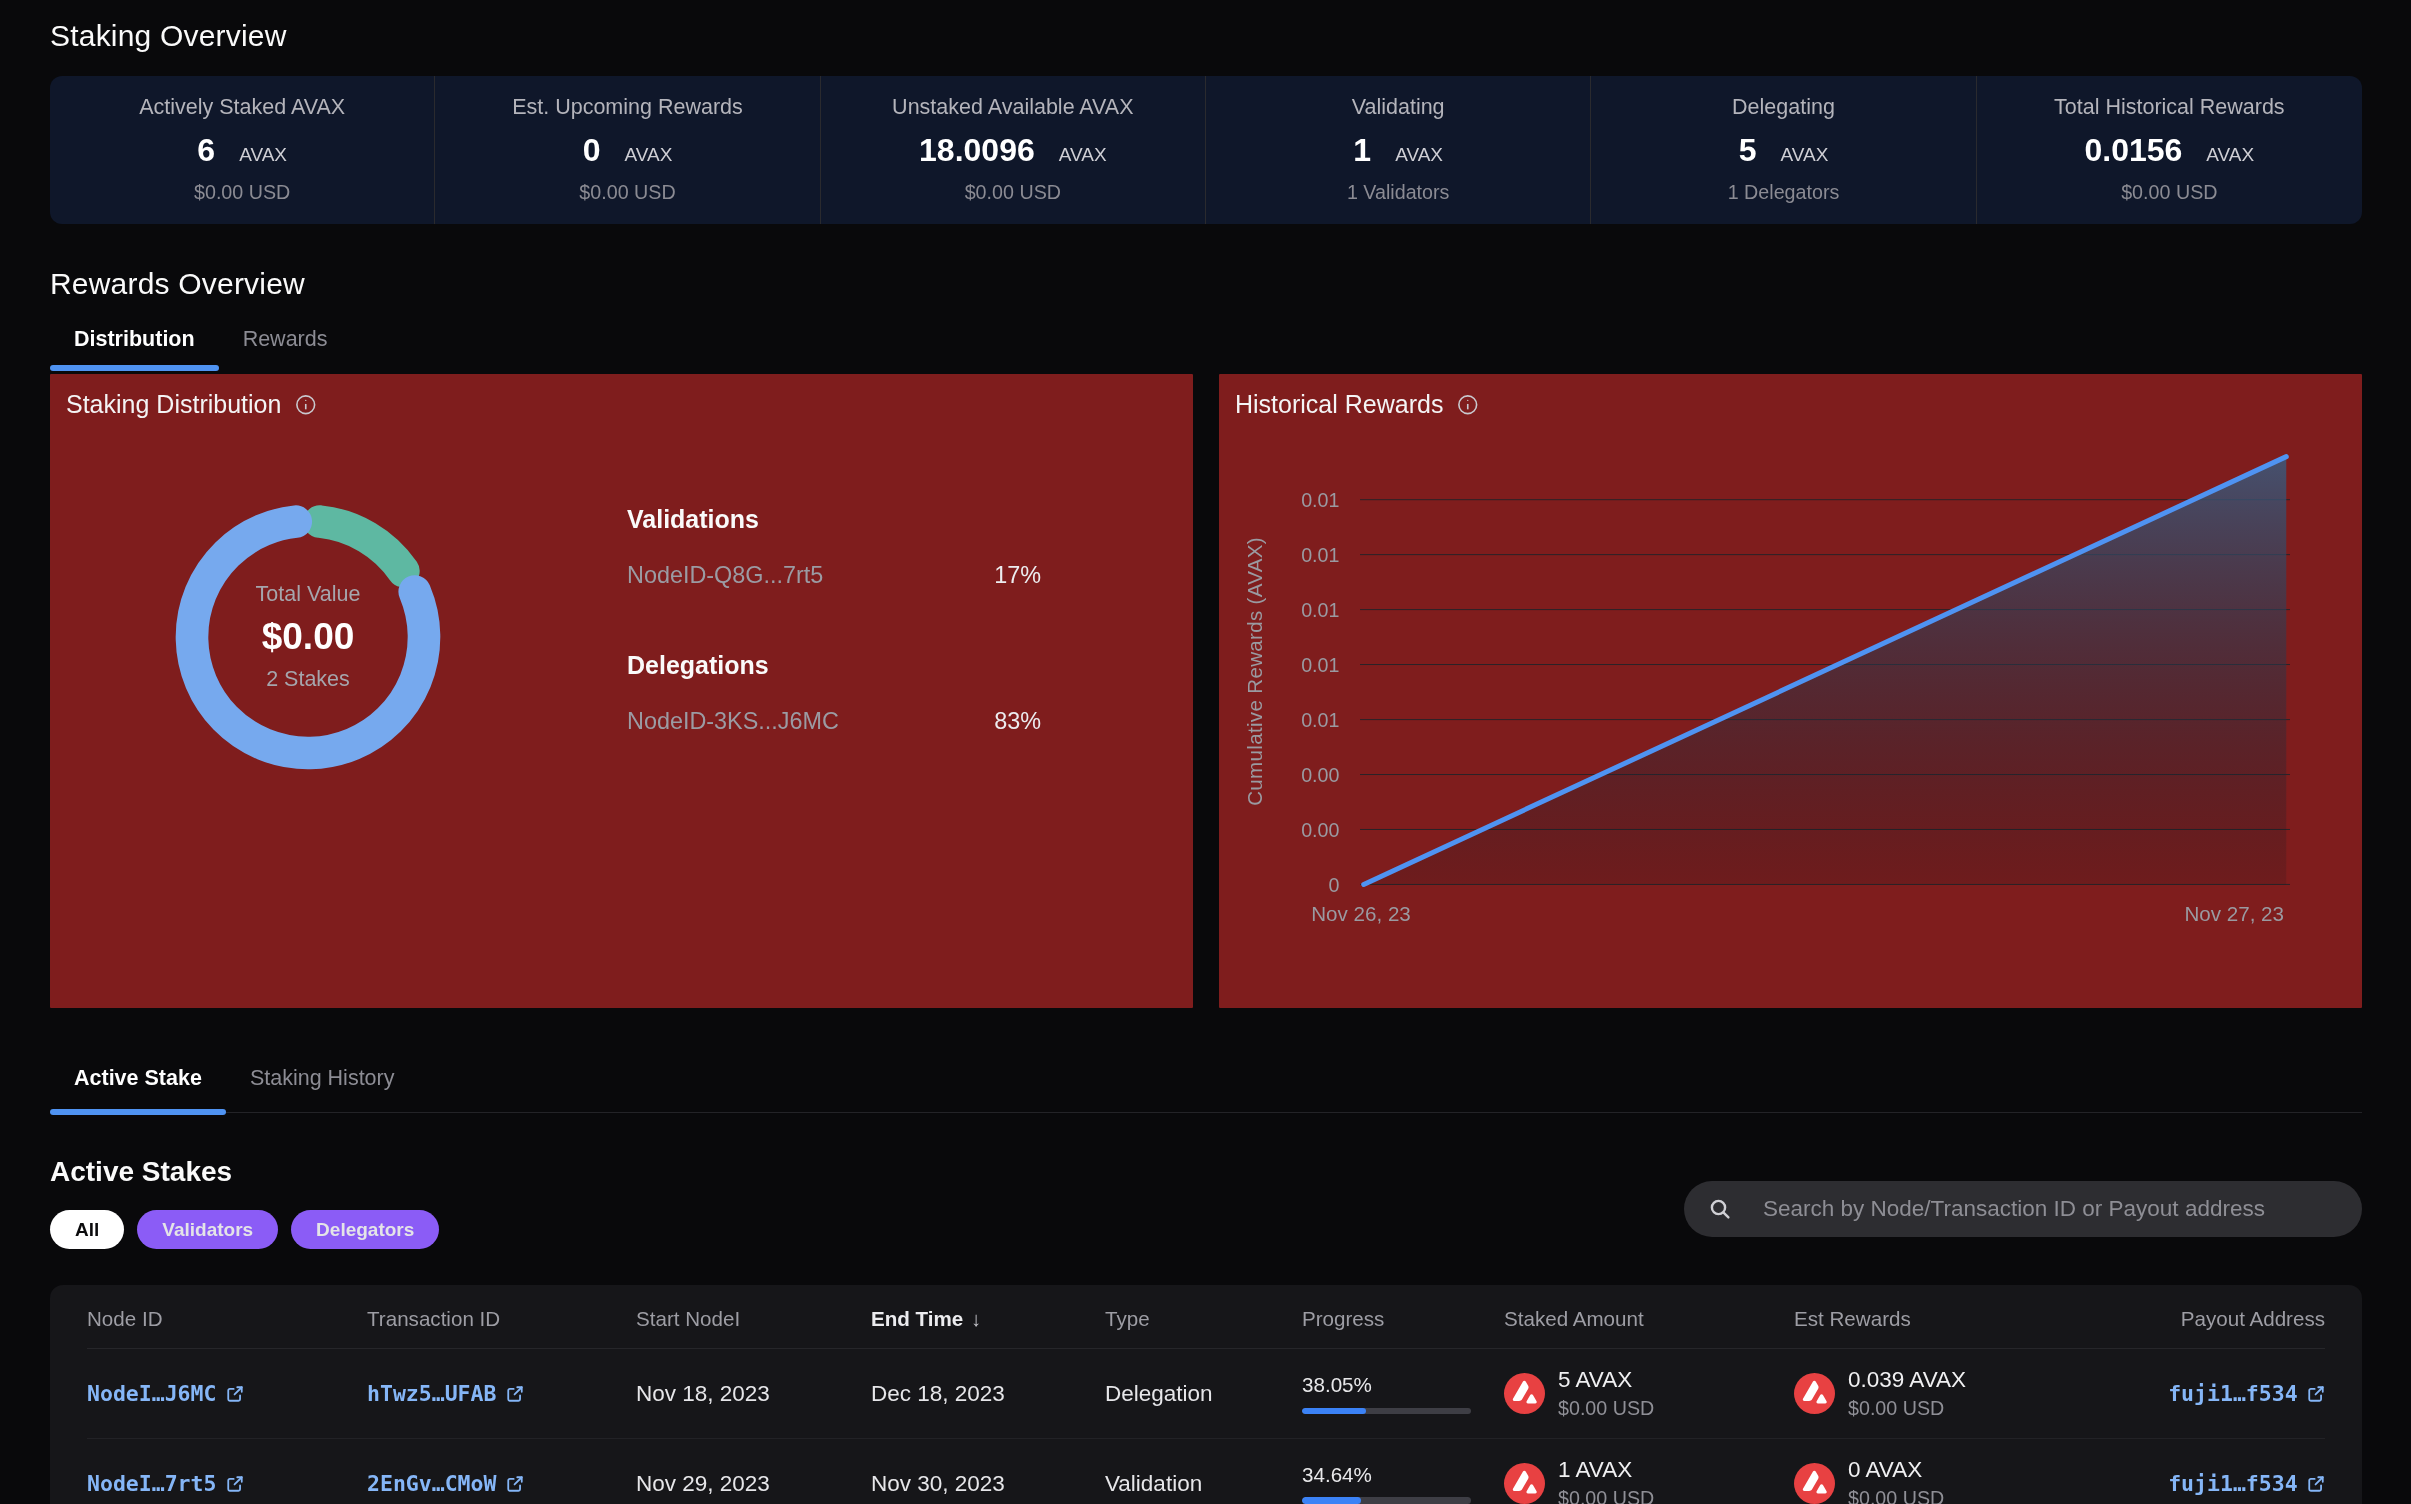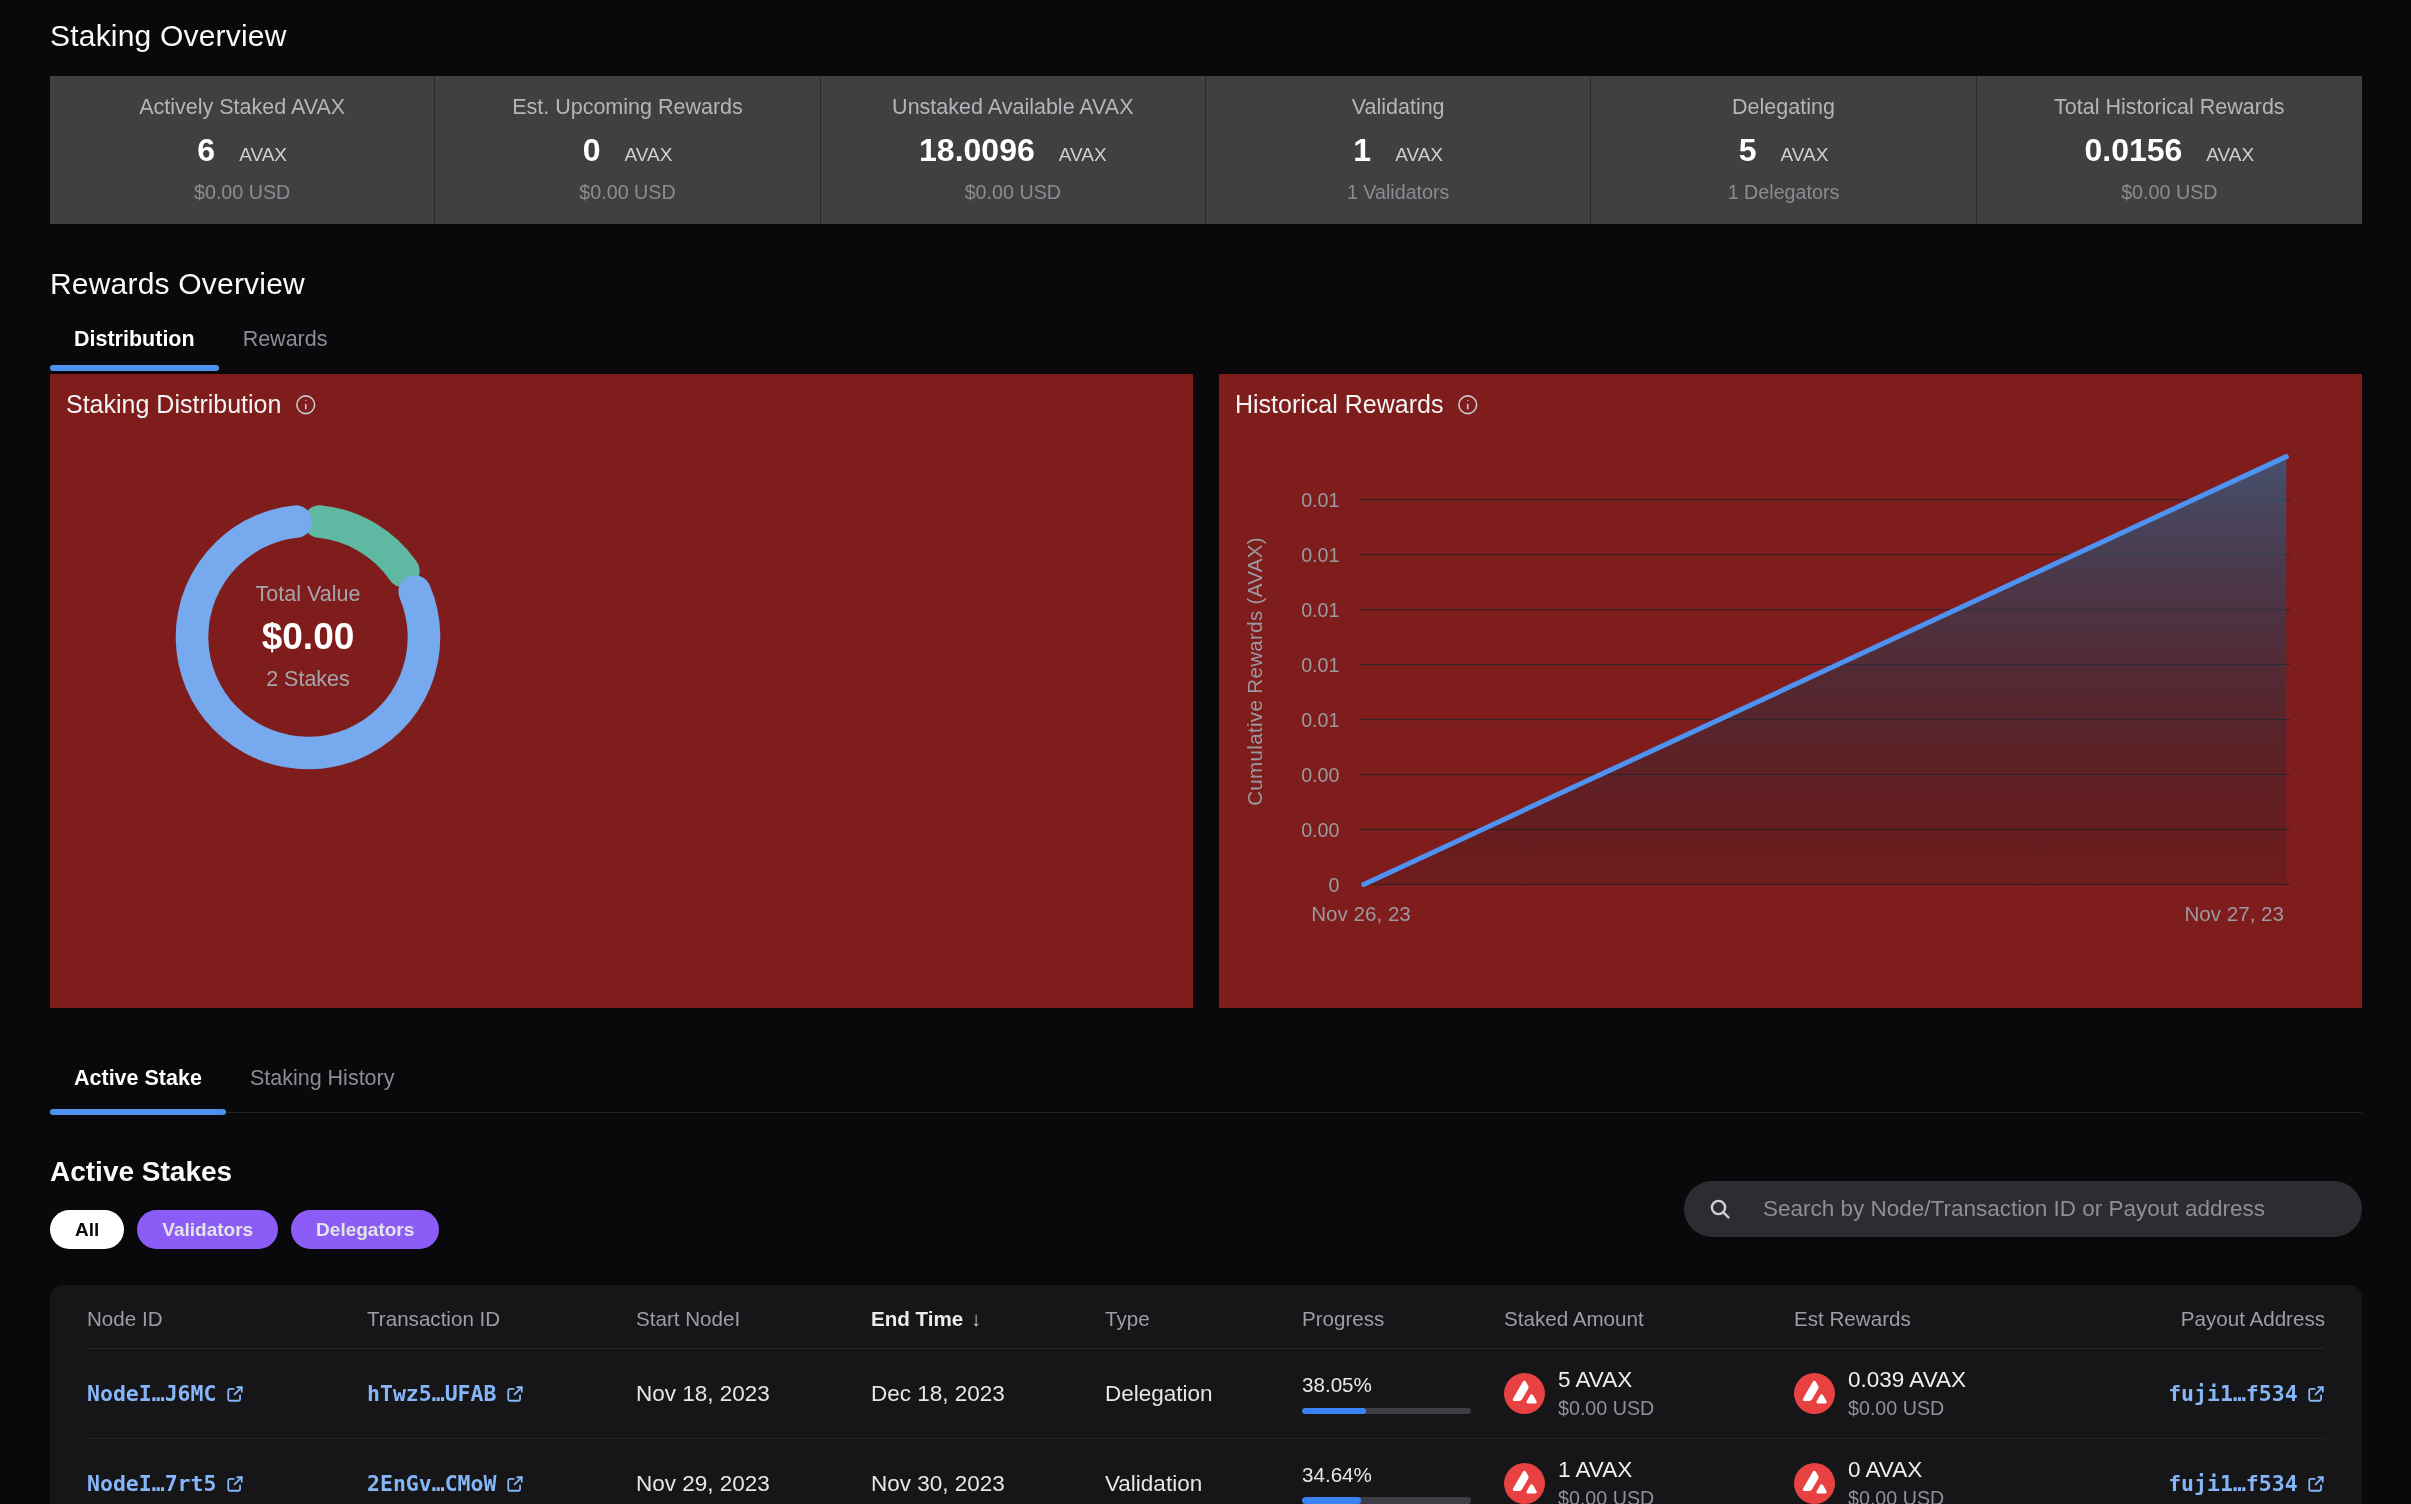--- a/index.html
+++ b/index.html
@@ -7,21 +7,21 @@
     width:2412px; height:1505px; overflow:hidden;
     background:#09090b; color:#fff;
     font-family:"Liberation Sans", sans-serif;
   }
   .page { padding:19px 50px 0 50px; }
 
   .section-title { font-size:30px; font-weight:400; color:#fafafa; letter-spacing:0.2px; }
 
   
   .stats-card {
-    margin-top:22.5px; background:#404040; border-radius:0;
+    margin-top:22.5px; background:#0f172a; border-radius:12px;
     display:grid; grid-template-columns:repeat(6,1fr); height:148px;
   }
   .stat-cell { display:flex; flex-direction:column; align-items:center; justify-content:center; gap:12px; border-right:0.9px solid #2a2a2e; }
   .stat-cell:last-child { border-right:none; }
   .stat-label { font-size:21.5px; color:#b4b4bb; }
   .stat-value { font-size:32px; font-weight:700; color:#fff; }
   .stat-unit { font-size:19px; font-weight:400; color:#cfcfd5; margin-left:24px; }
   .stat-sub { font-size:19.7px; color:#8b8b93; }
 
   
@@ -167,20 +167,32 @@
           <svg width="290" height="290" viewBox="0 0 120 120">
             <circle class="donut-seg" cx="60" cy="60" r="48" fill="none" stroke-width="13.5" stroke-linecap="round" pathLength="100" stroke="#5eb8a2" stroke-dasharray="13.7 86.3" transform="rotate(-84 60 60)"></circle>
             <circle class="donut-seg" cx="60" cy="60" r="48" fill="none" stroke-width="13.5" stroke-linecap="round" pathLength="100" stroke="#76a9ee" stroke-dasharray="79.7 20.299999999999997" transform="rotate(-22.799999999999997 60 60)"></circle>
           </svg>
           <div class="donut-center">
             <div class="donut-label">Total Value</div>
             <div class="donut-value">$0.00</div>
             <div class="donut-sub">2 Stakes</div>
           </div>
         </div>
+        <div class="dist-list">
+          <div class="dist-heading">Validations</div>
+          <div class="dist-item">
+            <span class="dist-node">NodeID-Q8G...7rt5</span>
+            <span class="dist-pct">17%</span>
+          </div>
+          <div class="dist-heading second">Delegations</div>
+          <div class="dist-item">
+            <span class="dist-node">NodeID-3KS...J6MC</span>
+            <span class="dist-pct">83%</span>
+          </div>
+        </div>
       </div>
     </div>
 
     <div class="panel">
       <div class="panel-head">
         <span class="panel-title">Historical Rewards</span>
         <span class="info-icon">
           <svg width="21.5" height="21.5" viewBox="0 0 16 16" fill="none" stroke="currentColor" stroke-width="1.2">
             <circle cx="8" cy="8" r="6.6"></circle>
             <line x1="8" y1="7.4" x2="8" y2="11.4"></line>

